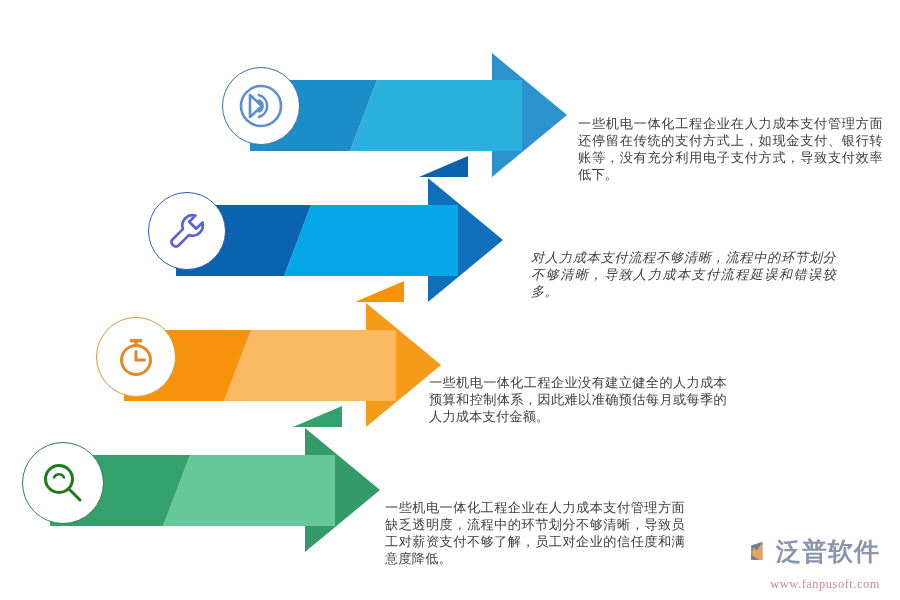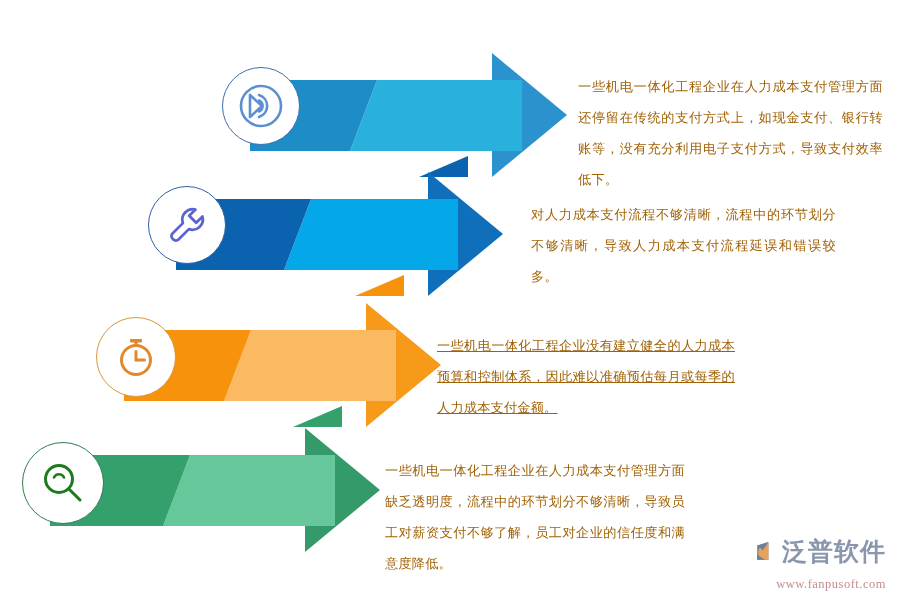--- a/index.html
+++ b/index.html
@@ -45,33 +45,34 @@
     justify-content: center;
     z-index: 5;
   }
   .icon-badge svg {
     display: block;
   }
 
   
   .step-text {
     position: absolute;
-    color: #a16207;
+    color: #404040;
     font-size: 13.2px;
-    line-height: 31px;
+    line-height: 17px;
     letter-spacing: 0.2px;
     text-align: justify;
     text-justify: inter-ideograph;
     white-space: normal;
+    margin-top: 44px;
   }
 
   
   #brand-logo {
     position: absolute;
-    right: 14px;
+    right: 20px;
     bottom: 12px;
     width: 132px;
     height: 54px;
   }
   #brand-logo .brand-row {
     display: flex;
     align-items: center;
     gap: 4px;
     height: 34px;
   }
@@ -118,21 +119,21 @@
         <circle cx="23" cy="23" r="20" fill="none" stroke="#5b8fd1" stroke-width="2.6"></circle>
         <path d="M12 12 L12 34 L24 23 Z" fill="none" stroke="#5b8fd1" stroke-width="2.6" stroke-linejoin="round"></path>
         <path d="M21 12 A11.5 11.5 0 0 1 21 34" fill="none" stroke="#5b8fd1" stroke-width="2.6" stroke-linecap="round"></path>
         <path d="M21 17.5 A6 6 0 0 1 21 28.5" fill="none" stroke="#5b8fd1" stroke-width="2.6" stroke-linecap="round"></path>
       </svg>
     </div>
 
     <div class="step-text" style="left:356px; top:23px; width:305px;">一些机电一体化工程企业在人力成本支付管理方面还停留在传统的支付方式上，如现金支付、银行转账等，没有充分利用电子支付方式，导致支付效率低下。</div>
   </div>
 
-  <div class="step" style="left:148px; top:167px; width:740px; height:135px;">
+  <div class="step" style="left:148px; top:173px; width:740px; height:135px;font-style:italic;">
 
     <svg class="arrow-svg" width="370" height="135" viewBox="0 0 370 135">
       <polygon points="280,5 355,67 280,67" fill="#0f6fbb"></polygon>
       <polygon points="280,67 355,67 280,129" fill="#0f6fbb"></polygon>
       <polygon points="163,32 310,32 310,103 136,103" fill="#04a7e8"></polygon>
       <polygon points="28,32 163,32 136,103 28,103" fill="#0b63b0"></polygon>
       <polygon points="207,129 256,129 256,108" fill="#f7920d"></polygon>
     </svg>
 
     <div class="icon-badge" style="left:0px; top:19px; width:78px; height:78px; border:1.4px solid #2f5fa8;">
@@ -160,21 +161,21 @@
     <div class="icon-badge" style="left:0px; top:19px; width:80px; height:80px; border:1.4px solid #d79a3a;">
       <svg width="46" height="46" viewBox="0 0 46 46">
         <circle cx="23" cy="26" r="14.5" fill="none" stroke="#e2882f" stroke-width="3"></circle>
         <rect x="17" y="5" width="12" height="3.6" rx="1" fill="#e2882f"></rect>
         <rect x="21.4" y="8" width="3.2" height="4.5" fill="#e2882f"></rect>
         <path d="M23 26 L23 17.5" fill="none" stroke="#e2882f" stroke-width="3" stroke-linecap="round"></path>
         <path d="M23 26 L31.5 26" fill="none" stroke="#e2882f" stroke-width="3" stroke-linecap="round"></path>
       </svg>
     </div>
 
-    <div class="step-text" style="left:341px; top:32px; width:298px;text-decoration:underline;">一些机电一体化工程企业没有建立健全的人力成本预算和控制体系，因此难以准确预估每月或每季的人力成本支付金额。</div>
+    <div class="step-text" style="left:333px; top:32px; width:298px;">一些机电一体化工程企业没有建立健全的人力成本预算和控制体系，因此难以准确预估每月或每季的人力成本支付金额。</div>
   </div>
 
   <div class="step" style="left:22px; top:423px; width:860px; height:135px;">
 
     <svg class="arrow-svg" width="370" height="135" viewBox="0 0 370 135">
       <polygon points="283,5 358,67 283,67" fill="#349a6a"></polygon>
       <polygon points="283,67 358,67 283,129" fill="#349a6a"></polygon>
       <polygon points="168,32 313,32 313,103 141,103" fill="#66c79b"></polygon>
       <polygon points="28,32 168,32 141,103 28,103" fill="#34a06c"></polygon>
     </svg>

